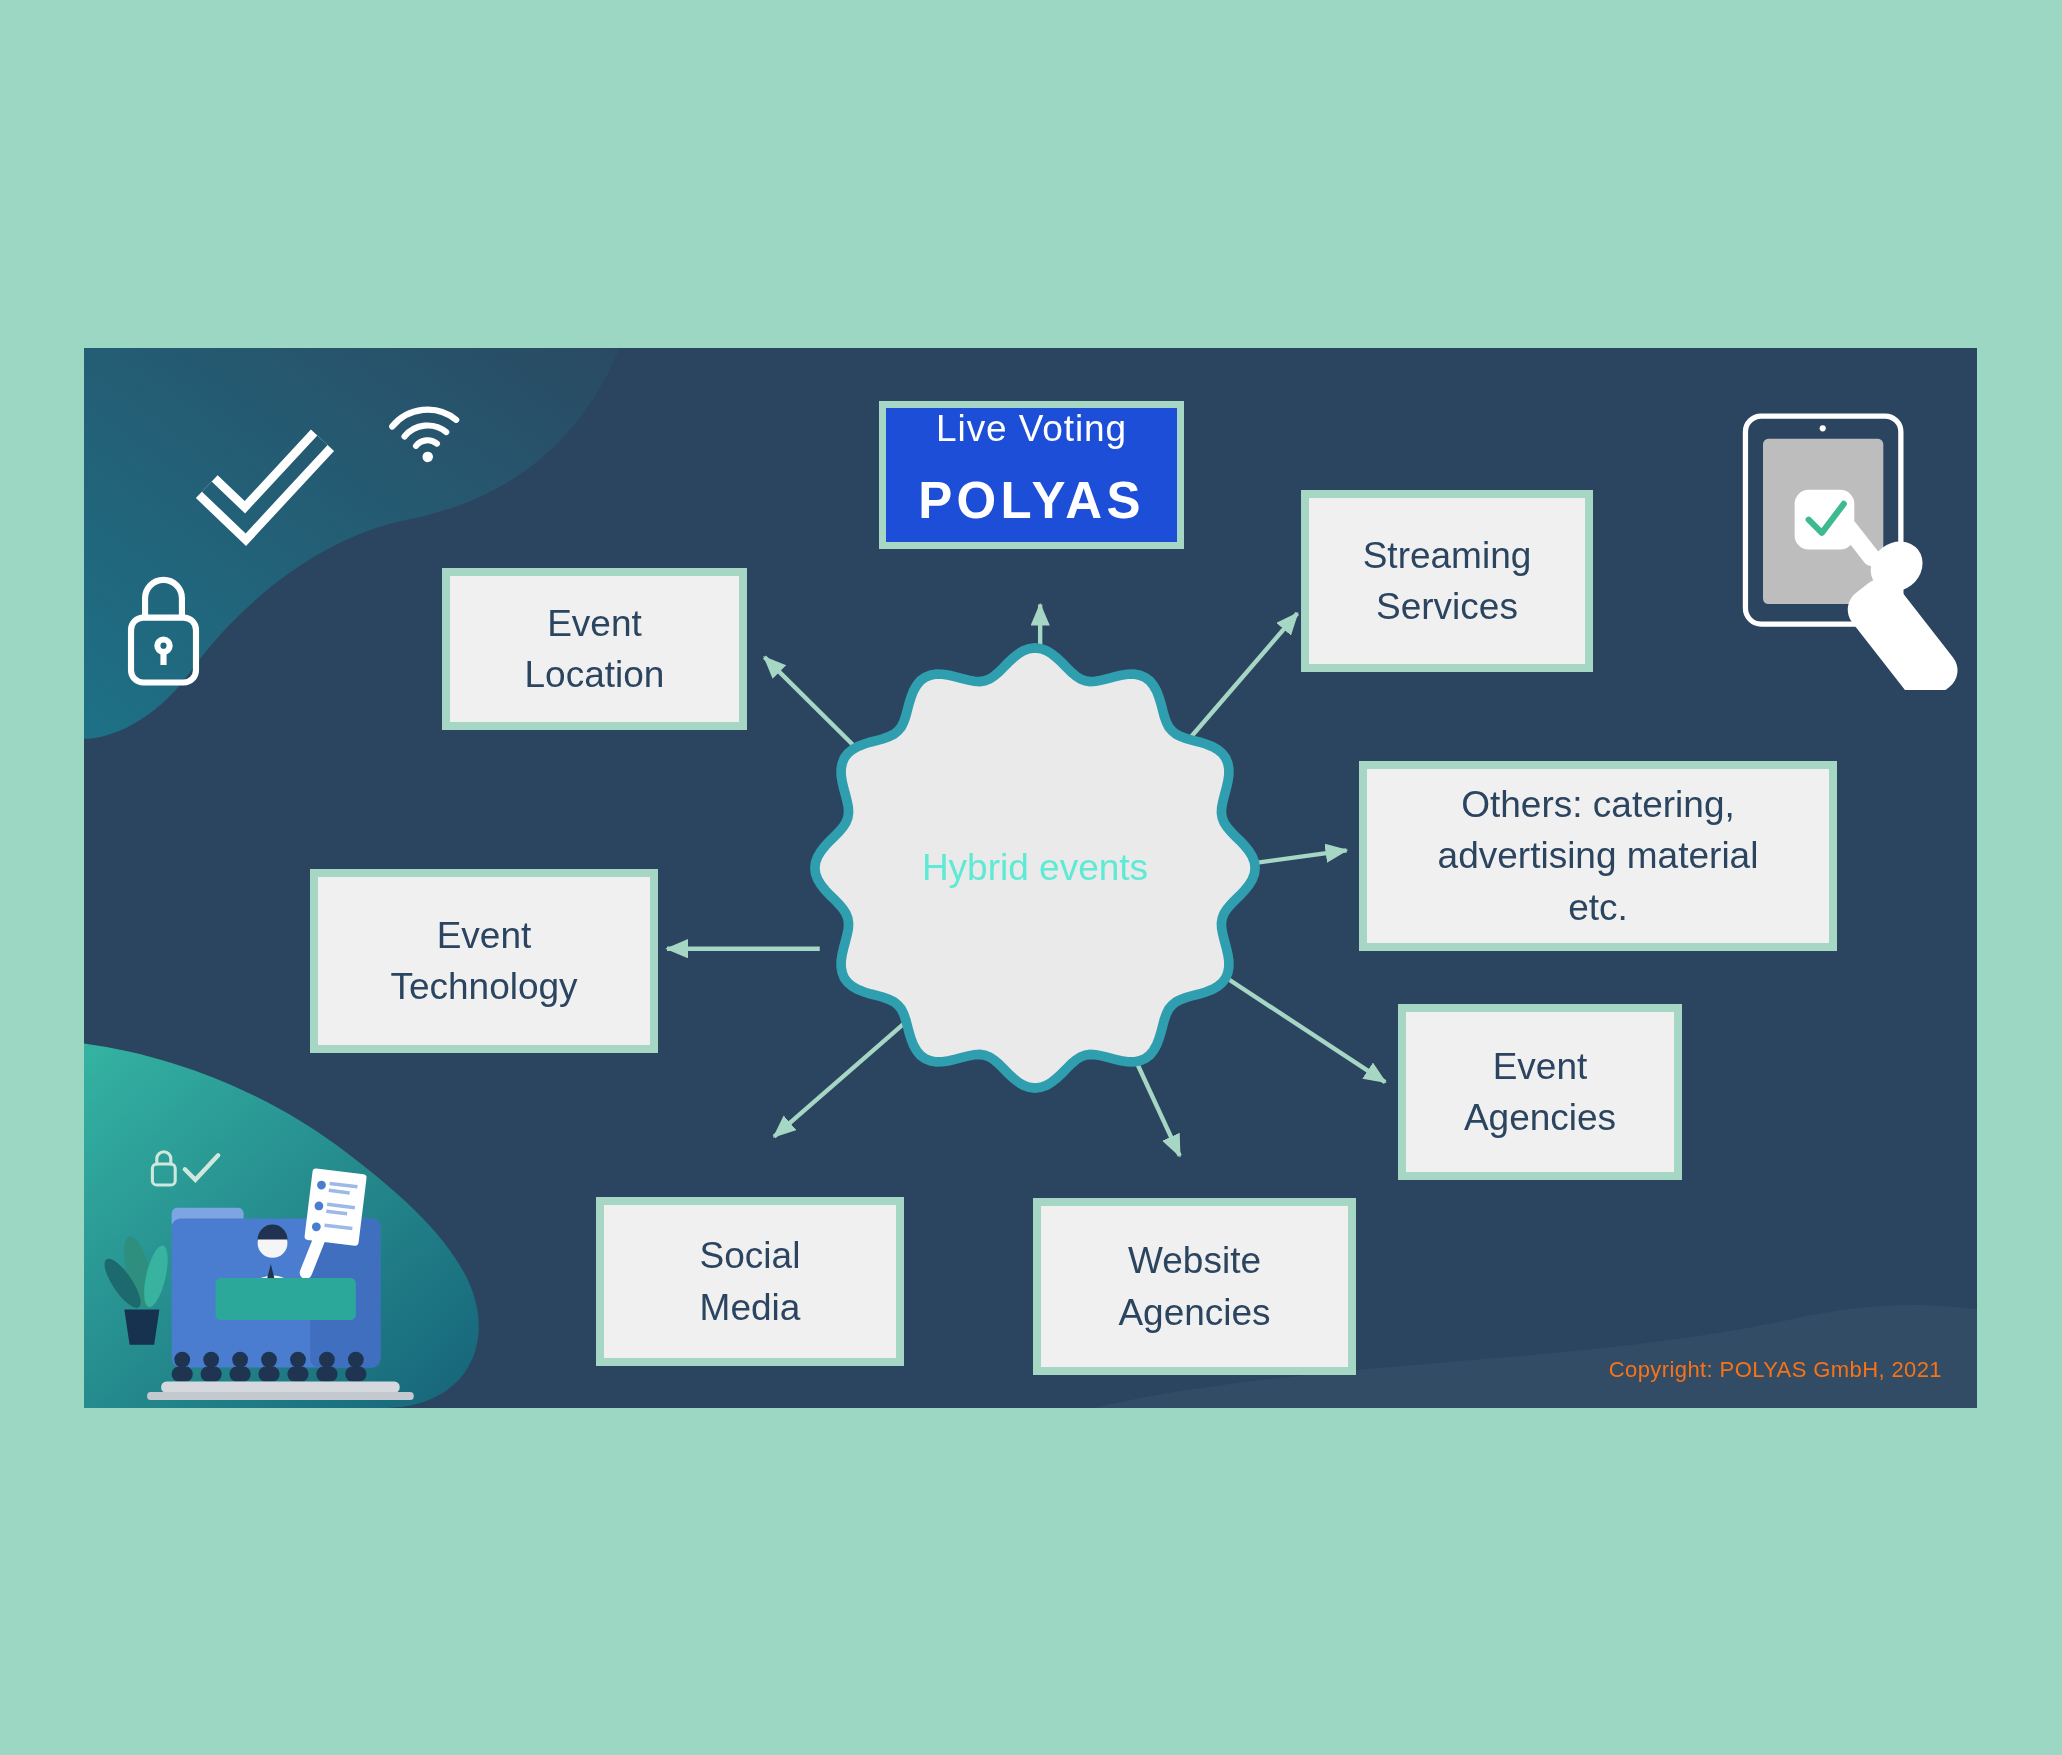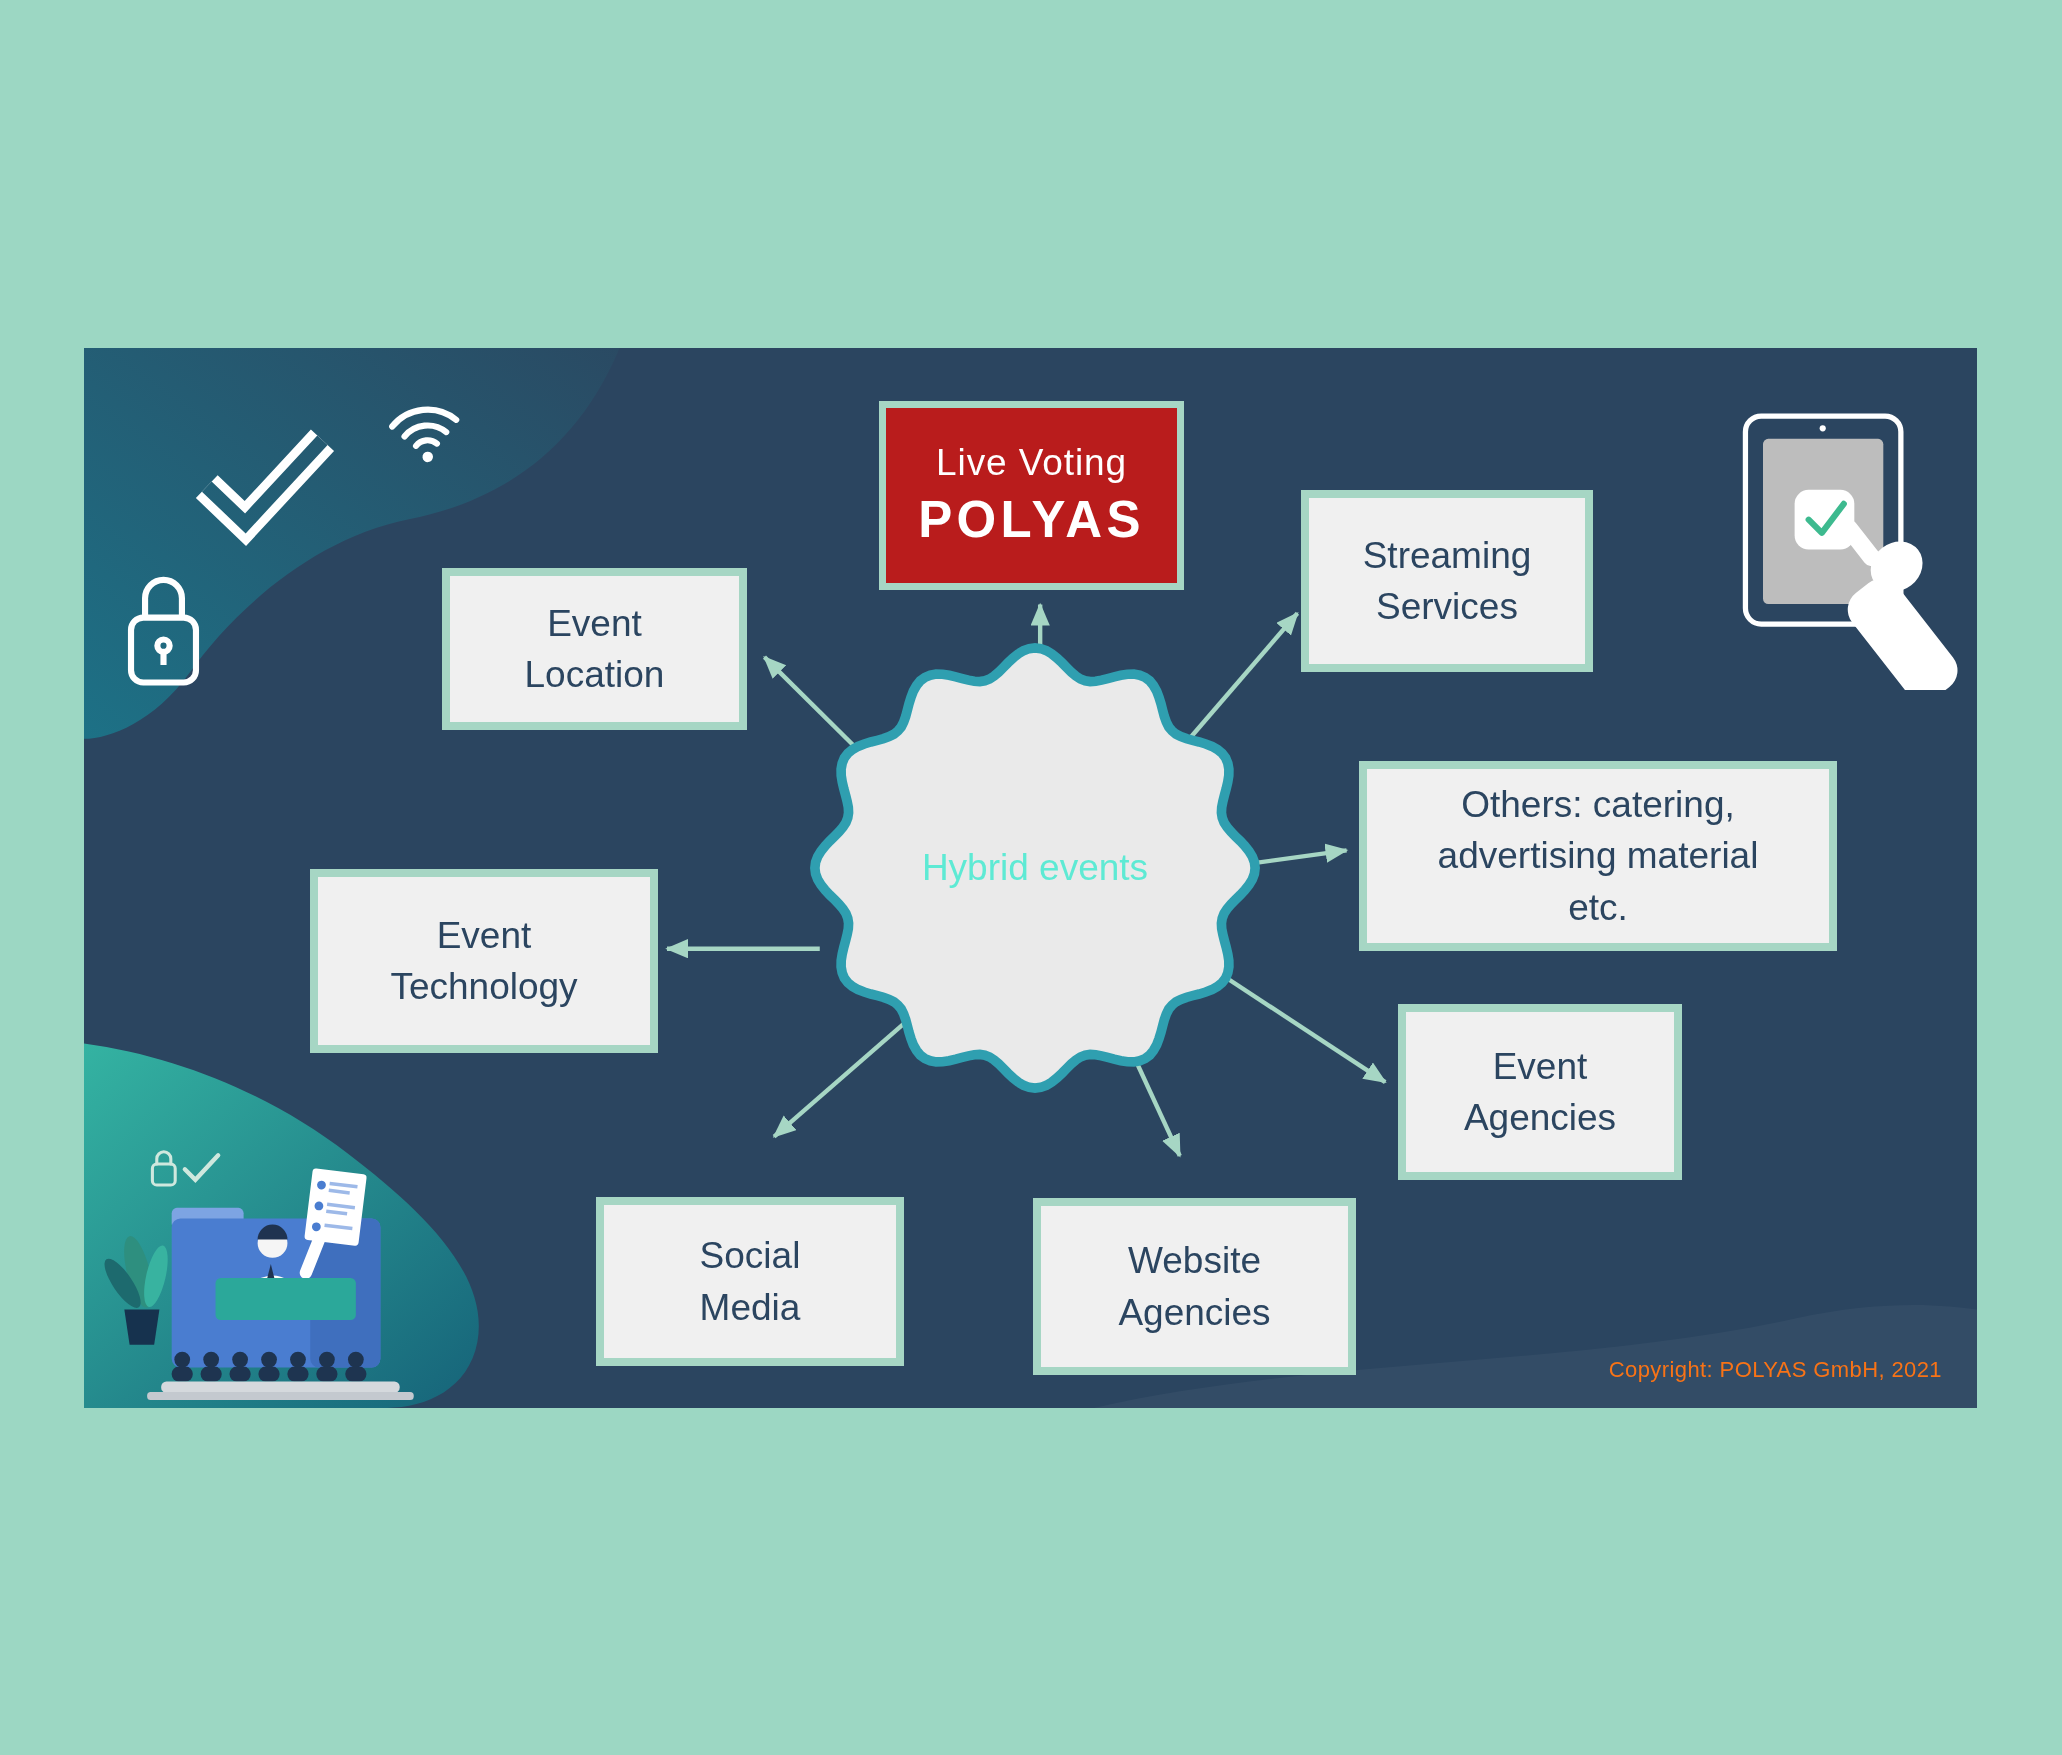--- a/index.html
+++ b/index.html
@@ -37,27 +37,27 @@
 
   .n-location   { left:358px;  top:220px; width:305px; height:162px; }
   .n-streaming  { left:1217px; top:142px; width:292px; height:182px; }
   .n-others     { left:1275px; top:413px; width:478px; height:190px; }
   .n-technology { left:226px;  top:521px; width:348px; height:184px; }
   .n-agencies   { left:1314px; top:656px; width:284px; height:176px; }
   .n-social     { left:512px;  top:802px; width:308px; height:169px;margin-top:47px; }
   .n-website    { left:949px; top:850px; width:323px; height:177px; }
 
   .polyas-box {
-    position:absolute; left:795px; top:53px; width:305px; height:189px;
-    box-sizing:border-box; background:#b91c1c; border:7px solid #a6d6c4;
-    display:flex; flex-direction:column; align-items:center; justify-content:center;
+    position:absolute; left:795px; top:53px; width:305px; height:148px;
+    box-sizing:border-box; background:#1d4ed8; border:7px solid #a6d6c4;
+    display:flex; flex-direction:column; align-items:center; justify-content:flex-start;
     color:#ffffff;
   }
   .polyas-box .lv { font-size:37px; font-weight:500; letter-spacing:0.9px; }
-  .polyas-box .pl { font-size:51px; font-weight:800; letter-spacing:4.4px; margin-top:6px; }
+  .polyas-box .pl { font-size:51px; font-weight:800; letter-spacing:4.4px; margin-top:21px; }
 
   .center-wrap { position:absolute; left:723px; top:292px; width:456px; height:456px; }
   .center-wrap svg { position:absolute; left:0; top:0; }
   .center-label {
     position:absolute; inset:0; display:flex; align-items:center; justify-content:center;
     color:#5eead4; font-size:37px; font-weight:500;
   }
 
   .copyright {
     position:absolute; right:35px; bottom:24.6px;

